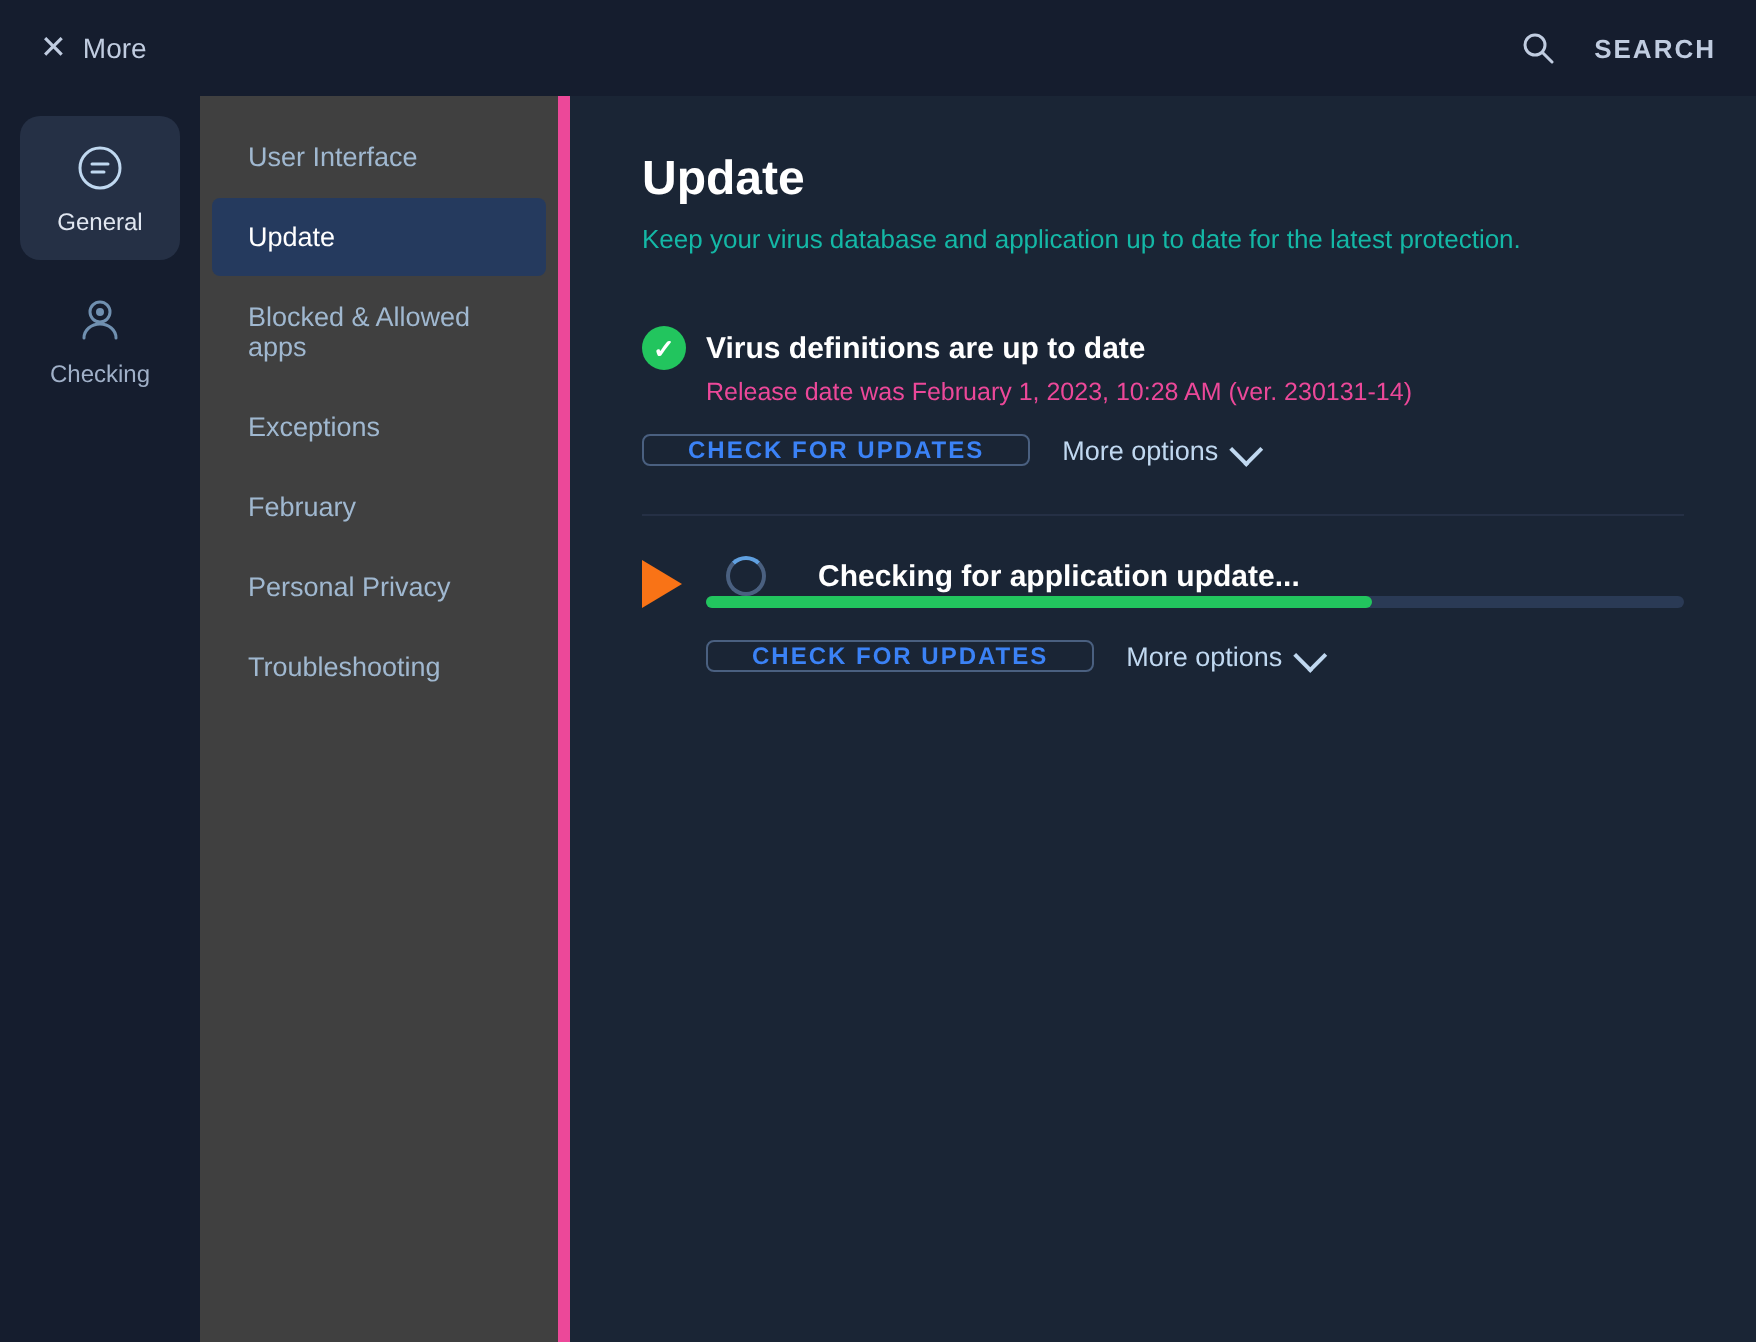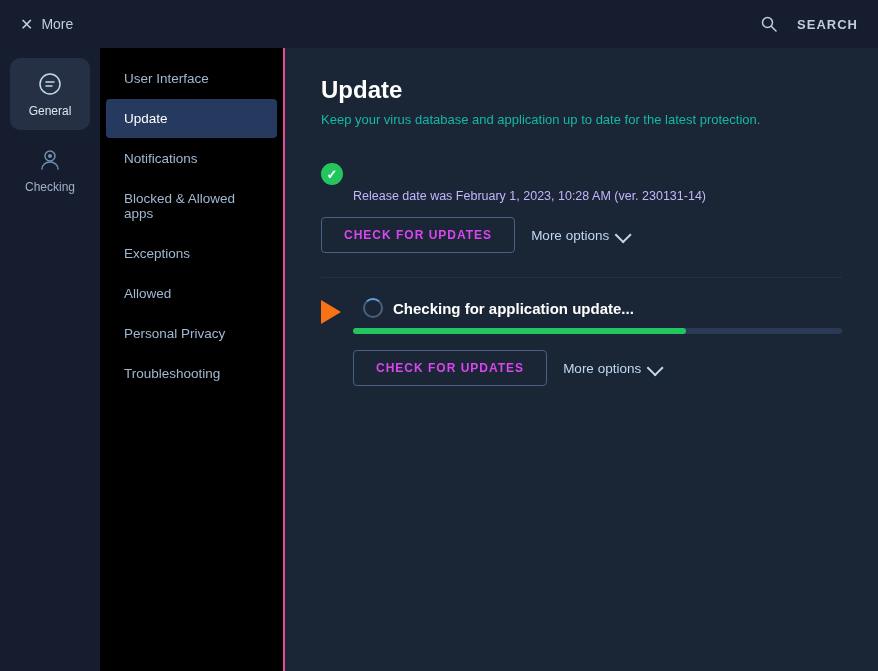--- a/index.html
+++ b/index.html
@@ -78,23 +78,23 @@
       color: #e0e6f0;
     }
     .sidebar-item svg {
       width: 28px;
       height: 28px;
     }
 
     
     .submenu {
       width: 185px;
-      background-color: #000000;
+      background-color: #404040;
       padding-top: 10px;
-      border-right: 2px solid #ec4899;
+      border-right: 6px solid #ec4899;
     }
     .submenu-item {
       padding: 12px 18px;
       font-size: 13.5px;
       color: #a0b8d0;
       cursor: pointer;
       border-radius: 4px;
       margin: 1px 6px;
     }
     .submenu-item.active {
@@ -148,37 +148,37 @@
       font-size: 13px;
       font-weight: bold;
     }
     .status-title {
       font-size: 15px;
       font-weight: 700;
       color: #ffffff;
     }
     .release-info {
       font-size: 12.5px;
-      color: #c4b5fd;
+      color: #ec4899;
       margin-left: 32px;
       margin-bottom: 14px;
     }
 
     
     .btn-row {
       display: flex;
       align-items: center;
       gap: 16px;
       margin-bottom: 10px;
     }
     .check-btn {
-      padding: 10px 22px;
+      padding: 0 22px;
       background-color: transparent;
       border: 1.5px solid #4a6080;
-      color: #d946ef;
+      color: #3b82f6;
       font-size: 12px;
       font-weight: 700;
       letter-spacing: 1px;
       cursor: pointer;
       border-radius: 4px;
     }
     .more-options-btn {
       display: flex;
       align-items: flex-end;
       gap: 6px;
@@ -219,22 +219,21 @@
       border-left: 20px solid #f97316;
       margin-top: 2px;
       flex-shrink: 0;
     }
     .app-update-content {
       flex: 1;
     }
     .checking-row {
       display: flex;
       align-items: center;
-      gap: 10px;
-      margin-bottom: 10px;
+      gap: 26px;
       padding-left: 10px;
     }
     .spinner-icon {
       width: 20px;
       height: 20px;
       border: 2.5px solid #4a6080;
       border-top-color: #60a0e0;
       border-radius: 50%;
       animation: spin 1s linear infinite;
       flex-shrink: 0;
@@ -301,36 +300,36 @@
       </svg>
       <span>Checking</span>
     </div>
 
 
   </div>
 
   <div class="submenu">
     <div class="submenu-item">User Interface</div>
     <div class="submenu-item active">Update</div>
-    <div class="submenu-item">Notifications</div>
     <div class="submenu-item">Blocked &amp; Allowed apps</div>
     <div class="submenu-item">Exceptions</div>
-    <div class="submenu-item">Allowed</div>
+    <div class="submenu-item">February</div>
     <div class="submenu-item">Personal Privacy</div>
     <div class="submenu-item">Troubleshooting</div>
   </div>
 
   <div class="content">
 
     <h1 class="content-title">Update</h1>
     <p class="content-subtitle">Keep your virus database and application up to date for the latest protection.</p>
 
     <div class="update-section">
       <div class="status-row">
         <div class="status-icon-green"></div>
+        <span class="status-title">Virus definitions are up to date</span>
       </div>
       <div class="release-info">Release date was February 1, 2023, 10:28 AM (ver. 230131-14)</div>
       <div class="btn-row">
         <button class="check-btn">CHECK FOR UPDATES</button>
         <button class="more-options-btn">
           <span>More options</span>
           <span class="chevron-down"></span>
         </button>
       </div>
     </div>

